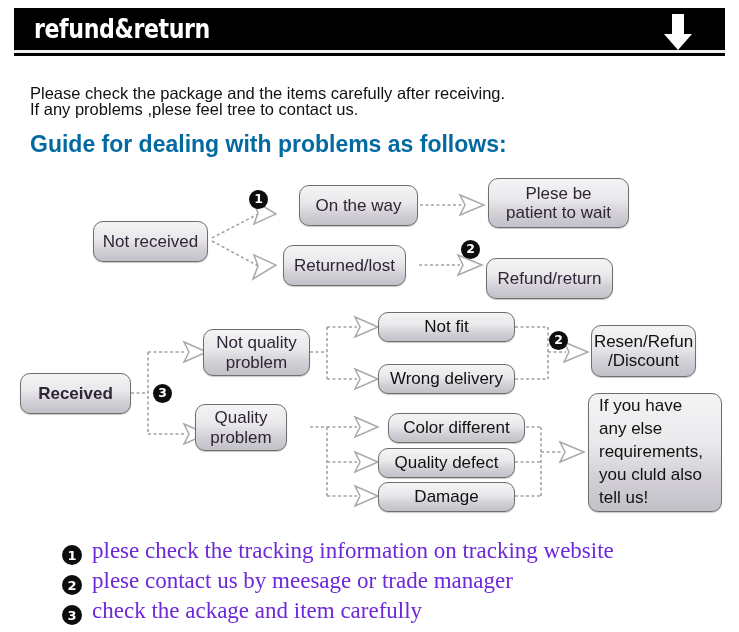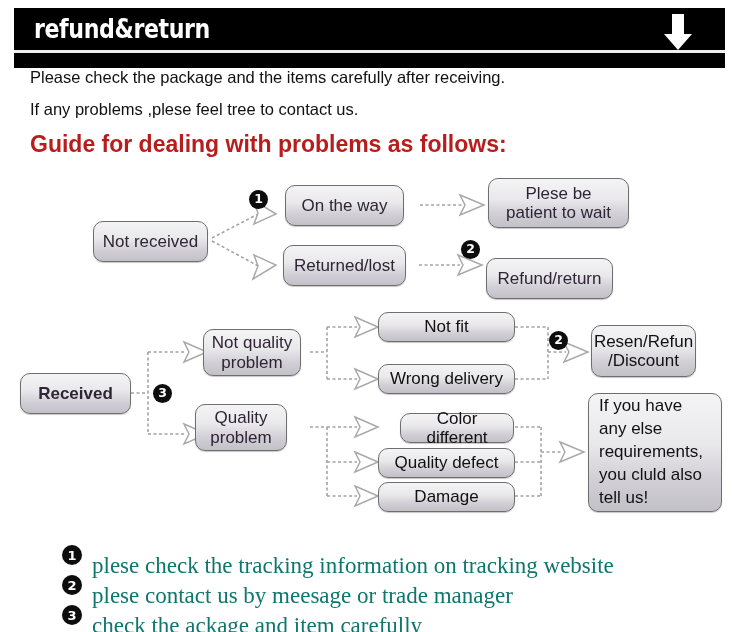--- a/index.html
+++ b/index.html
@@ -6,21 +6,21 @@
   body{
     width:739px;height:632px;
     background:#ffffff;
     font-family:"Liberation Sans", sans-serif;
     position:relative;
     overflow:hidden;
     -webkit-font-smoothing:antialiased;
   }
   
   .banner{
-    position:absolute;left:14px;top:8px;width:711px;height:60px;
+    position:absolute;left:14px;top:8px;width:711px;height:48px;
     background:#000000;
   }
   .banner-title{
     position:absolute;left:20px;top:4px;
     color:#ffffff;
     font-family:"DejaVu Sans", sans-serif;
     font-weight:bold;
     font-size:27px;
     letter-spacing:-0.5px;
     transform:scaleX(0.82);
@@ -35,25 +35,25 @@
     position:absolute;left:14px;top:50px;width:711px;height:3px;
     background:#efefef;
   }
   
   .intro{
     position:absolute;left:30px;
     color:#111111;
     font-size:16.5px;
     white-space:nowrap;
   }
-  .intro.l1{top:68px;text-align:right;}
+  .intro.l1{top:84px;text-align:right;}
   .intro.l2{top:100px;}
   .guide-title{
     position:absolute;left:30px;top:131px;
-    color:#b91c1c;
+    color:#0369a1;
     font-size:23px;
     font-weight:bold;
     white-space:nowrap;
   }
   
   .fbox{
     position:absolute;
     box-sizing:border-box;
     border:1.6px solid #6e6e6e;
     border-radius:10px;
@@ -96,25 +96,24 @@
   .blbadge{
     position:absolute;left:0;top:5px;
     width:20px;height:20px;border-radius:50%;
     background:#0d0d0d;color:#fff;
     font-size:13px;font-weight:bold;
     display:flex;align-items:center;justify-content:center;
     font-family:"DejaVu Sans", sans-serif;
   }
   .bltext{
     position:absolute;left:30px;top:-2px;
-    color:#0f766e;
+    color:#6d28d9;
     font-family:"Liberation Serif", serif;
     font-size:23px;
     white-space:nowrap;
-    margin-top:15px;
   }
 </style>
 </head>
 <body>
 
 <div class="banner">
   <div class="banner-title">refund&amp;return</div>
   <svg class="banner-arrow" viewBox="0 0 34 36">
     <polygon points="11,0 23,0 23,20 31,20 17,36 3,20 11,20" fill="#ffffff"></polygon>
   </svg>
@@ -146,21 +145,21 @@
 
   <g stroke="#a3a3a3" stroke-width="1.6" fill="none" stroke-dasharray="3,2.5">
     <line x1="419" y1="265" x2="460" y2="265"></line>
   </g>
   <g fill="#ffffff" stroke="#a9a9a9" stroke-width="1.5">
     <polygon points="458,255 482,265 458,275 463,265"></polygon>
   </g>
 </svg>
 
 <div class="fbox" style="left:93px;top:221px;width:115px;height:41px;">Not received</div>
-<div class="fbox" style="left:285px;top:185px;width:119px;height:41px;">On the way</div>
+<div class="fbox" style="left:299px;top:185px;width:119px;height:41px;">On the way</div>
 <div class="fbox" style="left:283px;top:245px;width:123px;height:41px;">Returned/lost</div>
 <div class="fbox" style="left:488px;top:178px;width:141px;height:50px;">Plese be
 patient to wait</div>
 <div class="fbox" style="left:486px;top:246px;width:127px;height:41px;margin-top:12px;">Refund/return</div>
 
 <div class="badge" style="left:249px;top:190px;">1</div>
 <div class="badge" style="left:461px;top:240px;">2</div>
 
 <svg style="position:absolute;left:0;top:0;width:739px;height:632px;pointer-events:none;">
   <g stroke="#a3a3a3" stroke-width="1.6" fill="none" stroke-dasharray="3,2.5">
@@ -219,28 +218,28 @@
     <line x1="515" y1="496" x2="541" y2="496"></line>
     <line x1="541" y1="427" x2="541" y2="496"></line>
     <line x1="541" y1="452" x2="562" y2="452"></line>
   </g>
   <g fill="#ffffff" stroke="#a9a9a9" stroke-width="1.5">
     <polygon points="560,442 584,452 560,462 565,452"></polygon>
   </g>
 </svg>
 
 <div class="fbox" style="left:20px;top:373px;width:111px;height:41px;font-weight:bold;">Received</div>
-<div class="fbox" style="left:203px;top:329px;width:98px;height:47px;">Not quality
+<div class="fbox" style="left:203px;top:329px;width:107px;height:47px;">Not quality
 problem</div>
 <div class="fbox" style="left:195px;top:404px;width:92px;height:47px;">Quality
 problem</div>
 
 <div class="fbox dark" style="left:378px;top:312px;width:137px;height:30px;">Not fit</div>
 <div class="fbox dark" style="left:378px;top:364px;width:137px;height:30px;">Wrong delivery</div>
-<div class="fbox dark" style="left:400px;top:413px;width:114px;height:30px;">Color different</div>
+<div class="fbox dark" style="left:388px;top:413px;width:137px;height:30px;">Color different</div>
 <div class="fbox dark" style="left:378px;top:448px;width:137px;height:30px;">Quality defect</div>
 <div class="fbox dark" style="left:378px;top:482px;width:137px;height:30px;">Damage</div>
 
 <div class="fbox dark" style="left:591px;top:325px;width:105px;height:52px;">Resen/Refun
 /Discount</div>
 <div class="fbox dark left-align" style="left:588px;top:393px;width:134px;height:119px;">If you have
 any else
 requirements,
 you cluld also
 tell us!</div>

